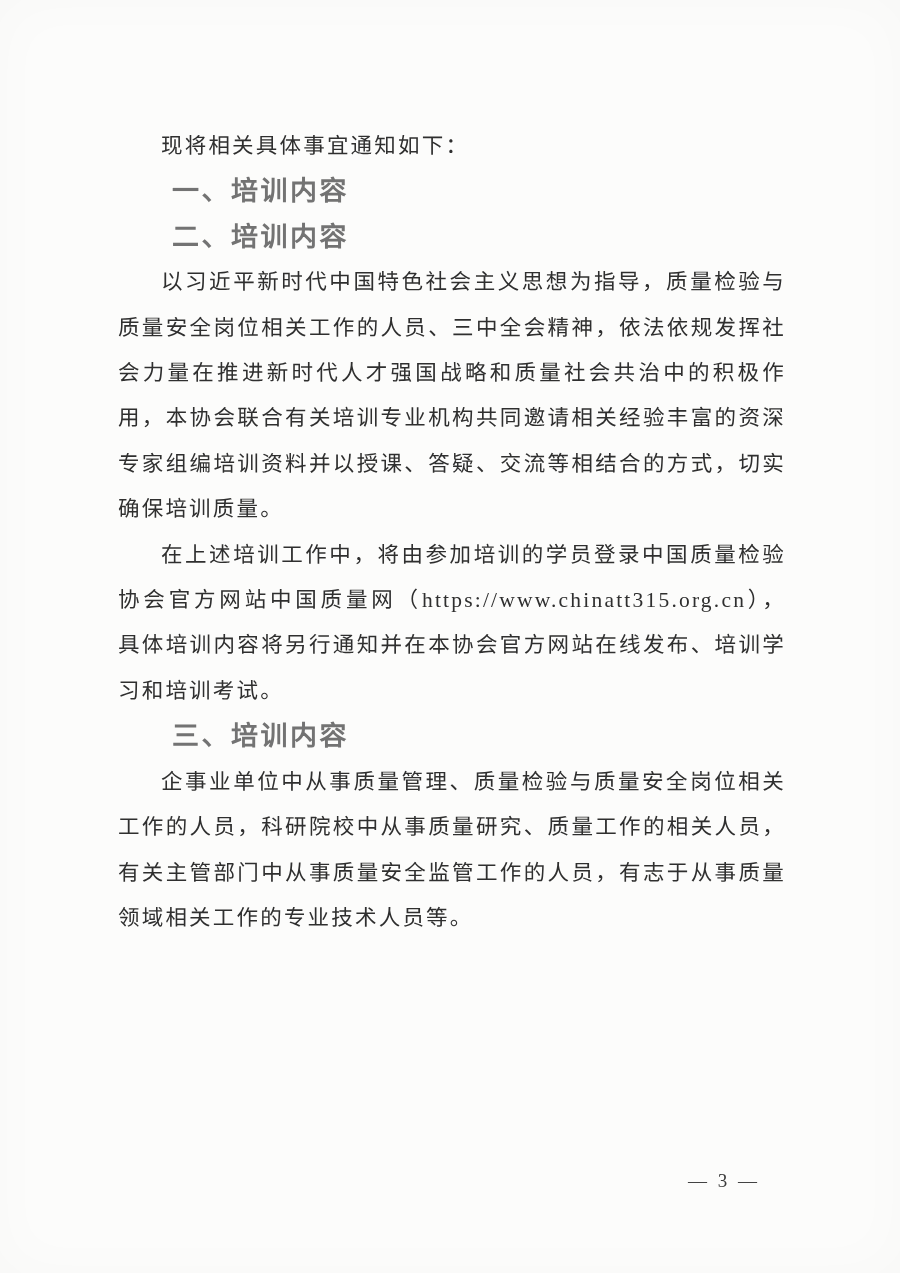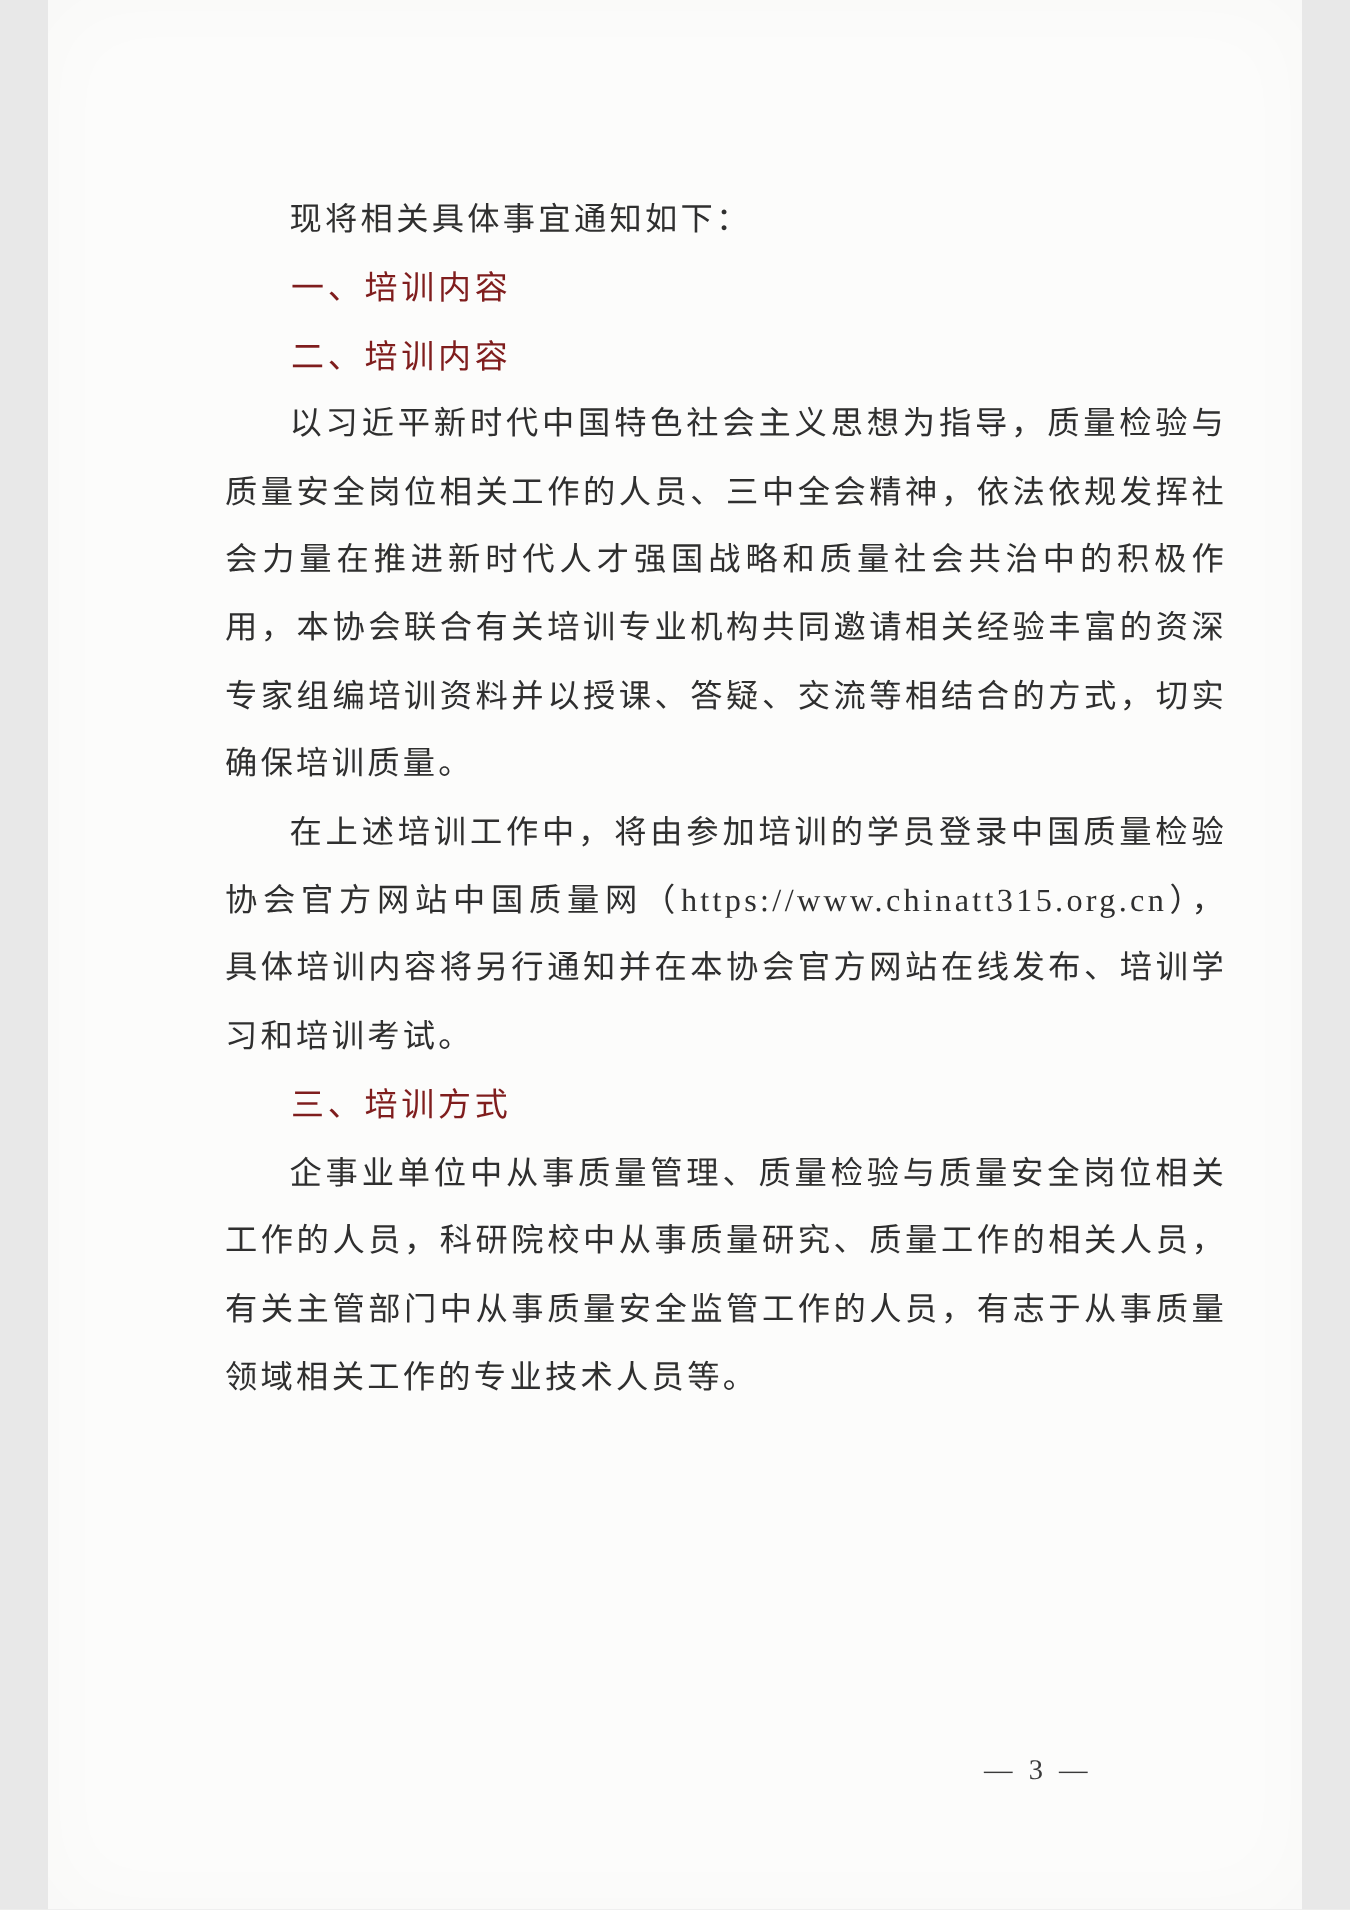--- a/index.html
+++ b/index.html
@@ -2,21 +2,21 @@
 <html lang="zh-CN"><head>
 <meta charset="utf-8">
 <style>
   html, body {
     margin: 0;
     padding: 0;
     background: #e8e8e8;
   }
   .page {
     position: relative;
-    width: 836px;
+    width: 900px;
     height: 1273px;
     margin: 0 auto;
     background: #fcfcfb;
     overflow: hidden;
     font-family: "Liberation Serif", serif;
     color: #2f2f2f;
     box-shadow: inset 0 0 60px rgba(0,0,0,0.02);
   }
   .content {
     position: absolute;
@@ -31,23 +31,23 @@
     font-size: 21.5px;
     line-height: 45.4px;
     letter-spacing: 2.2px;
     text-align: justify;
     text-justify: inter-character;
     text-indent: 2em;
     font-weight: normal;
   }
   .content h2 {
     font-family: "Liberation Sans", sans-serif;
-    font-weight: normal;
-    font-size: 22px;
-    color: #7f1d1d;
+    font-weight: bold;
+    font-size: 27px;
+    color: #737373;
     letter-spacing: 2.5px;
   }
   .page-number {
     position: absolute;
     top: 1170px;
     right: 140px;
     font-size: 19px;
     letter-spacing: 3px;
     color: #3a3a3a;
     font-family: "Liberation Serif", serif;
@@ -60,19 +60,19 @@
   <div class="content">
 
     <p>现将相关具体事宜通知如下：</p>
 
     <h2>一、培训内容</h2>
 
     <h2>二、培训内容</h2>
     <p>以习近平新时代中国特色社会主义思想为指导，质量检验与质量安全岗位相关工作的人员、三中全会精神，依法依规发挥社会力量在推进新时代人才强国战略和质量社会共治中的积极作用，本协会联合有关培训专业机构共同邀请相关经验丰富的资深专家组编培训资料并以授课、答疑、交流等相结合的方式，切实确保培训质量。</p>
     <p>在上述培训工作中，将由参加培训的学员登录中国质量检验协会官方网站中国质量网（https://www.chinatt315.org.cn），具体培训内容将另行通知并在本协会官方网站在线发布、培训学习和培训考试。</p>
 
-    <h2>三、培训方式</h2>
+    <h2>三、培训内容</h2>
     <p>企事业单位中从事质量管理、质量检验与质量安全岗位相关工作的人员，科研院校中从事质量研究、质量工作的相关人员，有关主管部门中从事质量安全监管工作的人员，有志于从事质量领域相关工作的专业技术人员等。</p>
 
   </div>
 
   <div class="page-number">— 3 —</div>
 </div>
 
 </body></html>

